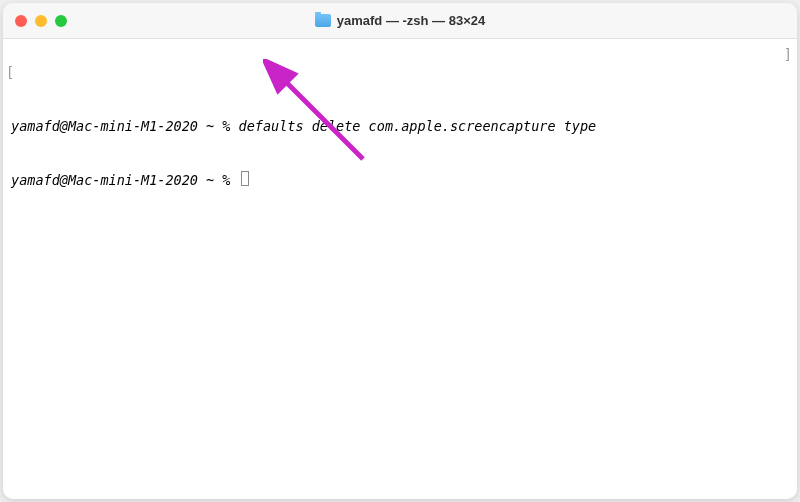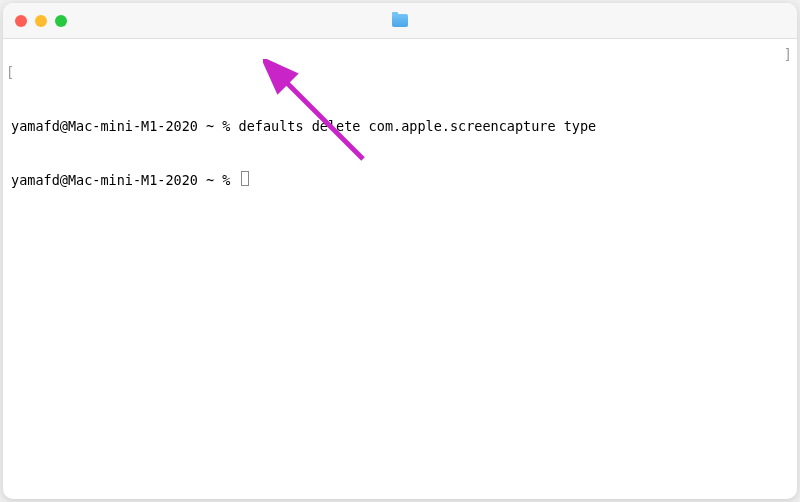--- a/index.html
+++ b/index.html
@@ -81,20 +81,21 @@
       font-size: 13.5px;
       line-height: 18px;
       color: #000;
       white-space: pre;
       font-family: "SF Mono", Menlo, Monaco, monospace;
       position: relative;
       height: calc(100% - 36px);
     }
     .line {
       display: flex;
+      font-style: italic;
     }
     .left-bracket {
       color: #999;
       position: absolute;
       left: 3px;
     }
     .right-bracket {
       color: #999;
       position: absolute;
       right: 5px;
@@ -118,20 +119,21 @@
 
 <div class="window">
   <div class="titlebar">
     <div class="traffic-lights">
       <div class="light light-close"></div>
       <div class="light light-min"></div>
       <div class="light light-max"></div>
     </div>
     <div class="title">
       <span class="folder-icon"></span>
+      <span>yamafd — -zsh — 83×24</span>
     </div>
   </div>
 
   <div class="terminal-body">
     <span class="left-bracket">[</span>
     <span class="right-bracket">]</span>
     <div class="line"><span>yamafd@Mac-mini-M1-2020 ~ % </span><span>defaults delete com.apple.screencapture type</span></div>
     <div class="line"> <span>yamafd@Mac-mini-M1-2020 ~ % </span><span></span><span class="cursor-box"></span></div>
 
     <svg class="arrow-annotation" style="left:260px; top:20px;" width="120" height="120" viewBox="0 0 120 120">

